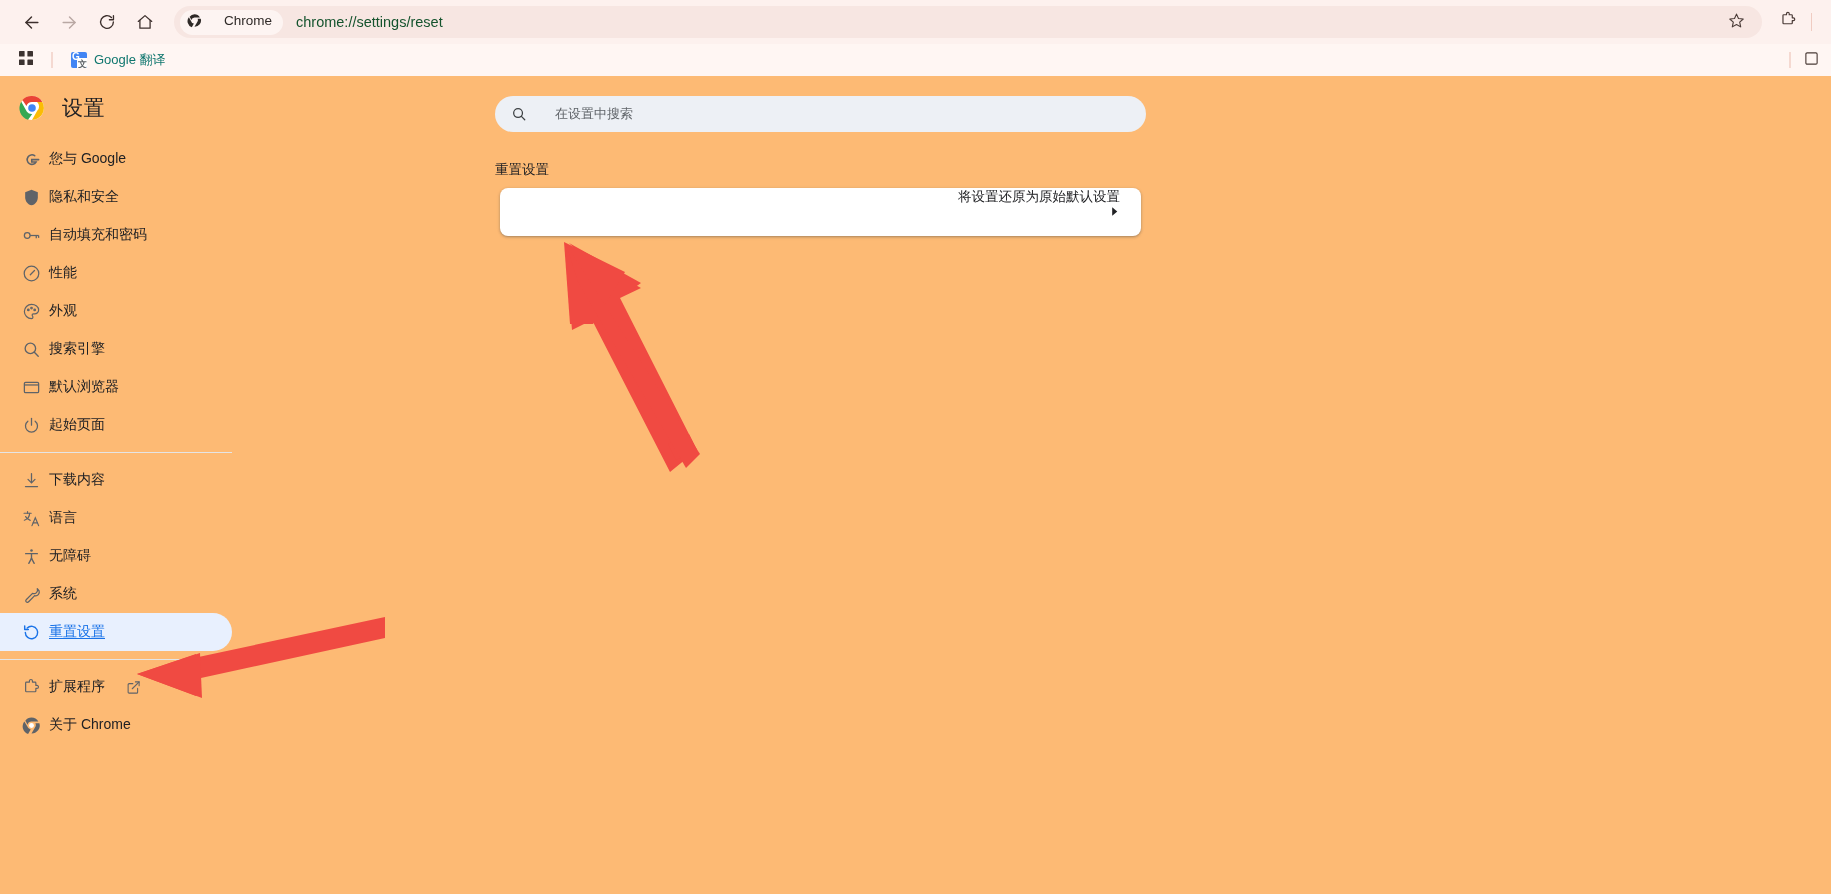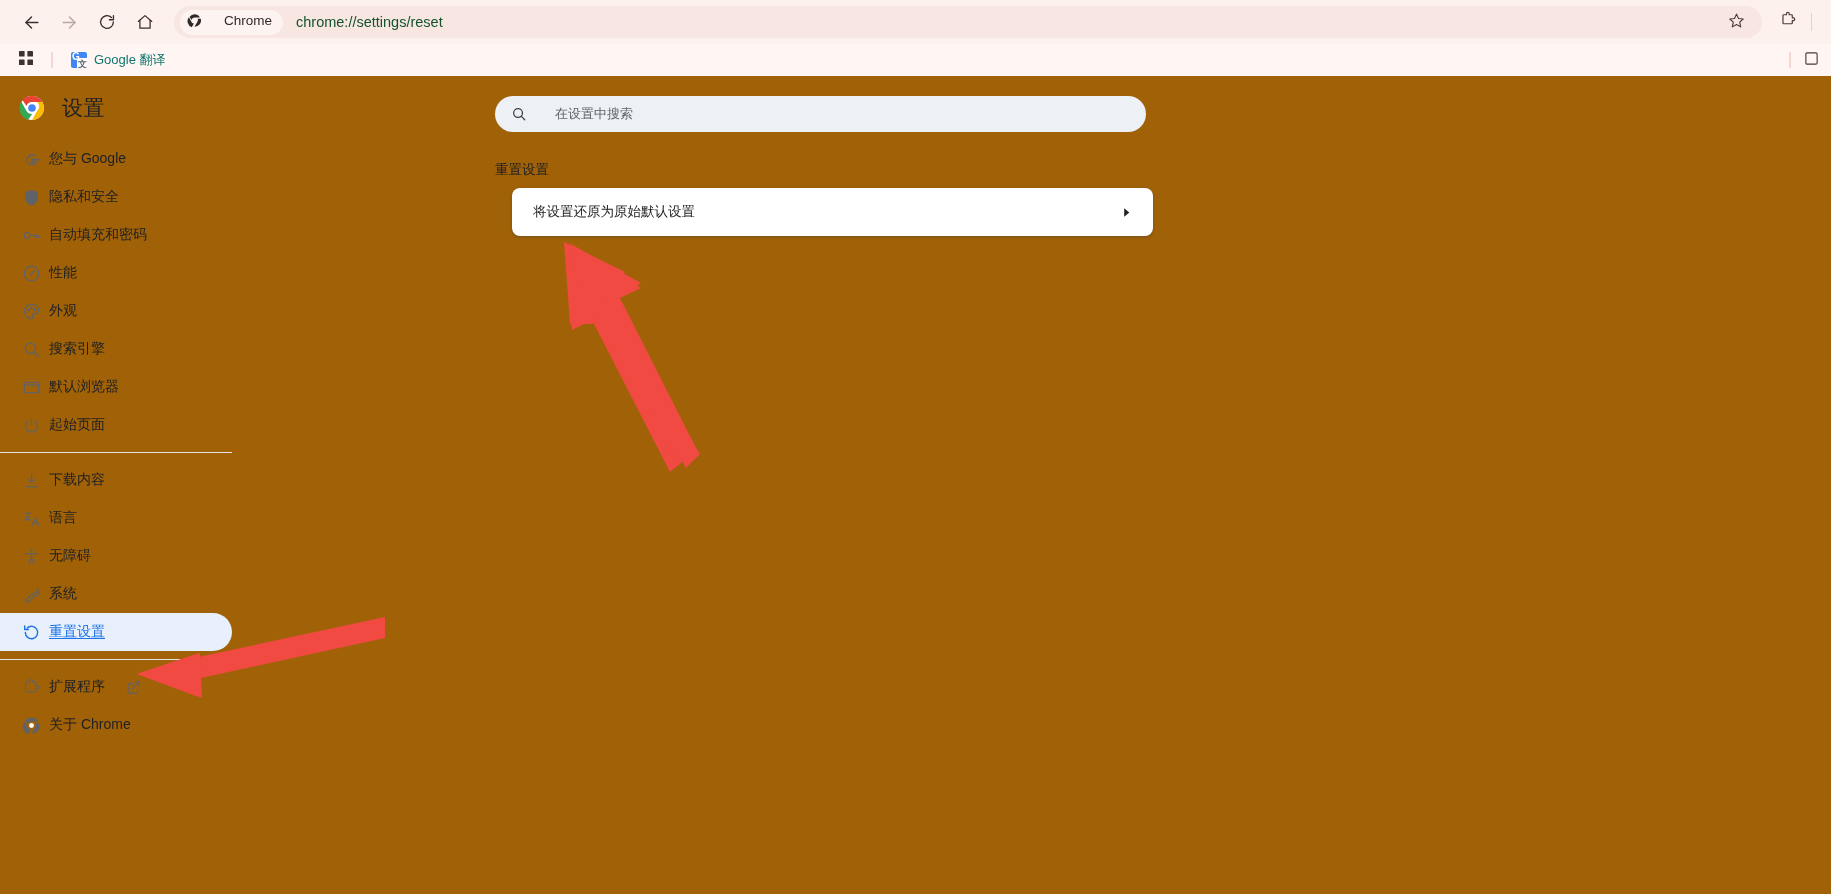--- a/index.html
+++ b/index.html
@@ -168,21 +168,21 @@
   }
   .bm-edge-sep {
     width: 2px; height: 16px;
     background: #f5d9d1;
   }
 
   
   .page {
     position: relative;
     height: 818px;
-    background: #a16207;
+    background: #fdba74;
     display: flex;
     overflow: hidden;
   }
 
   
   .sidebar {
     width: 272px;
     flex: 0 0 272px;
     padding-top: 0;
     position: relative;
@@ -278,31 +278,32 @@
   .section-title {
     position: absolute;
     left: 223px;
     top: 85px;
     font-size: 13.5px;
     color: #202124;
     font-weight: 500;
   }
   .reset-card {
     position: absolute;
-    left: 240px;
+    left: 228px;
     top: 112px;
     width: 641px;
     height: 48px;
     background: #ffffff;
     border-radius: 8px;
     box-shadow: 0 1px 2px rgba(60,64,67,0.30), 0 1px 3px 1px rgba(60,64,67,0.12);
     display: flex;
-    align-items: center;
+    align-items: flex-end;
     padding: 0 21px;
     cursor: pointer;
+    flex-direction: column;
   }
   .reset-card-label {
     font-size: 13.5px;
     color: #202124;
   }
   .reset-card-chevron {
     margin-left: auto;
     color: #202124;
     display: flex; align-items: center;
     font-size: 11px;

